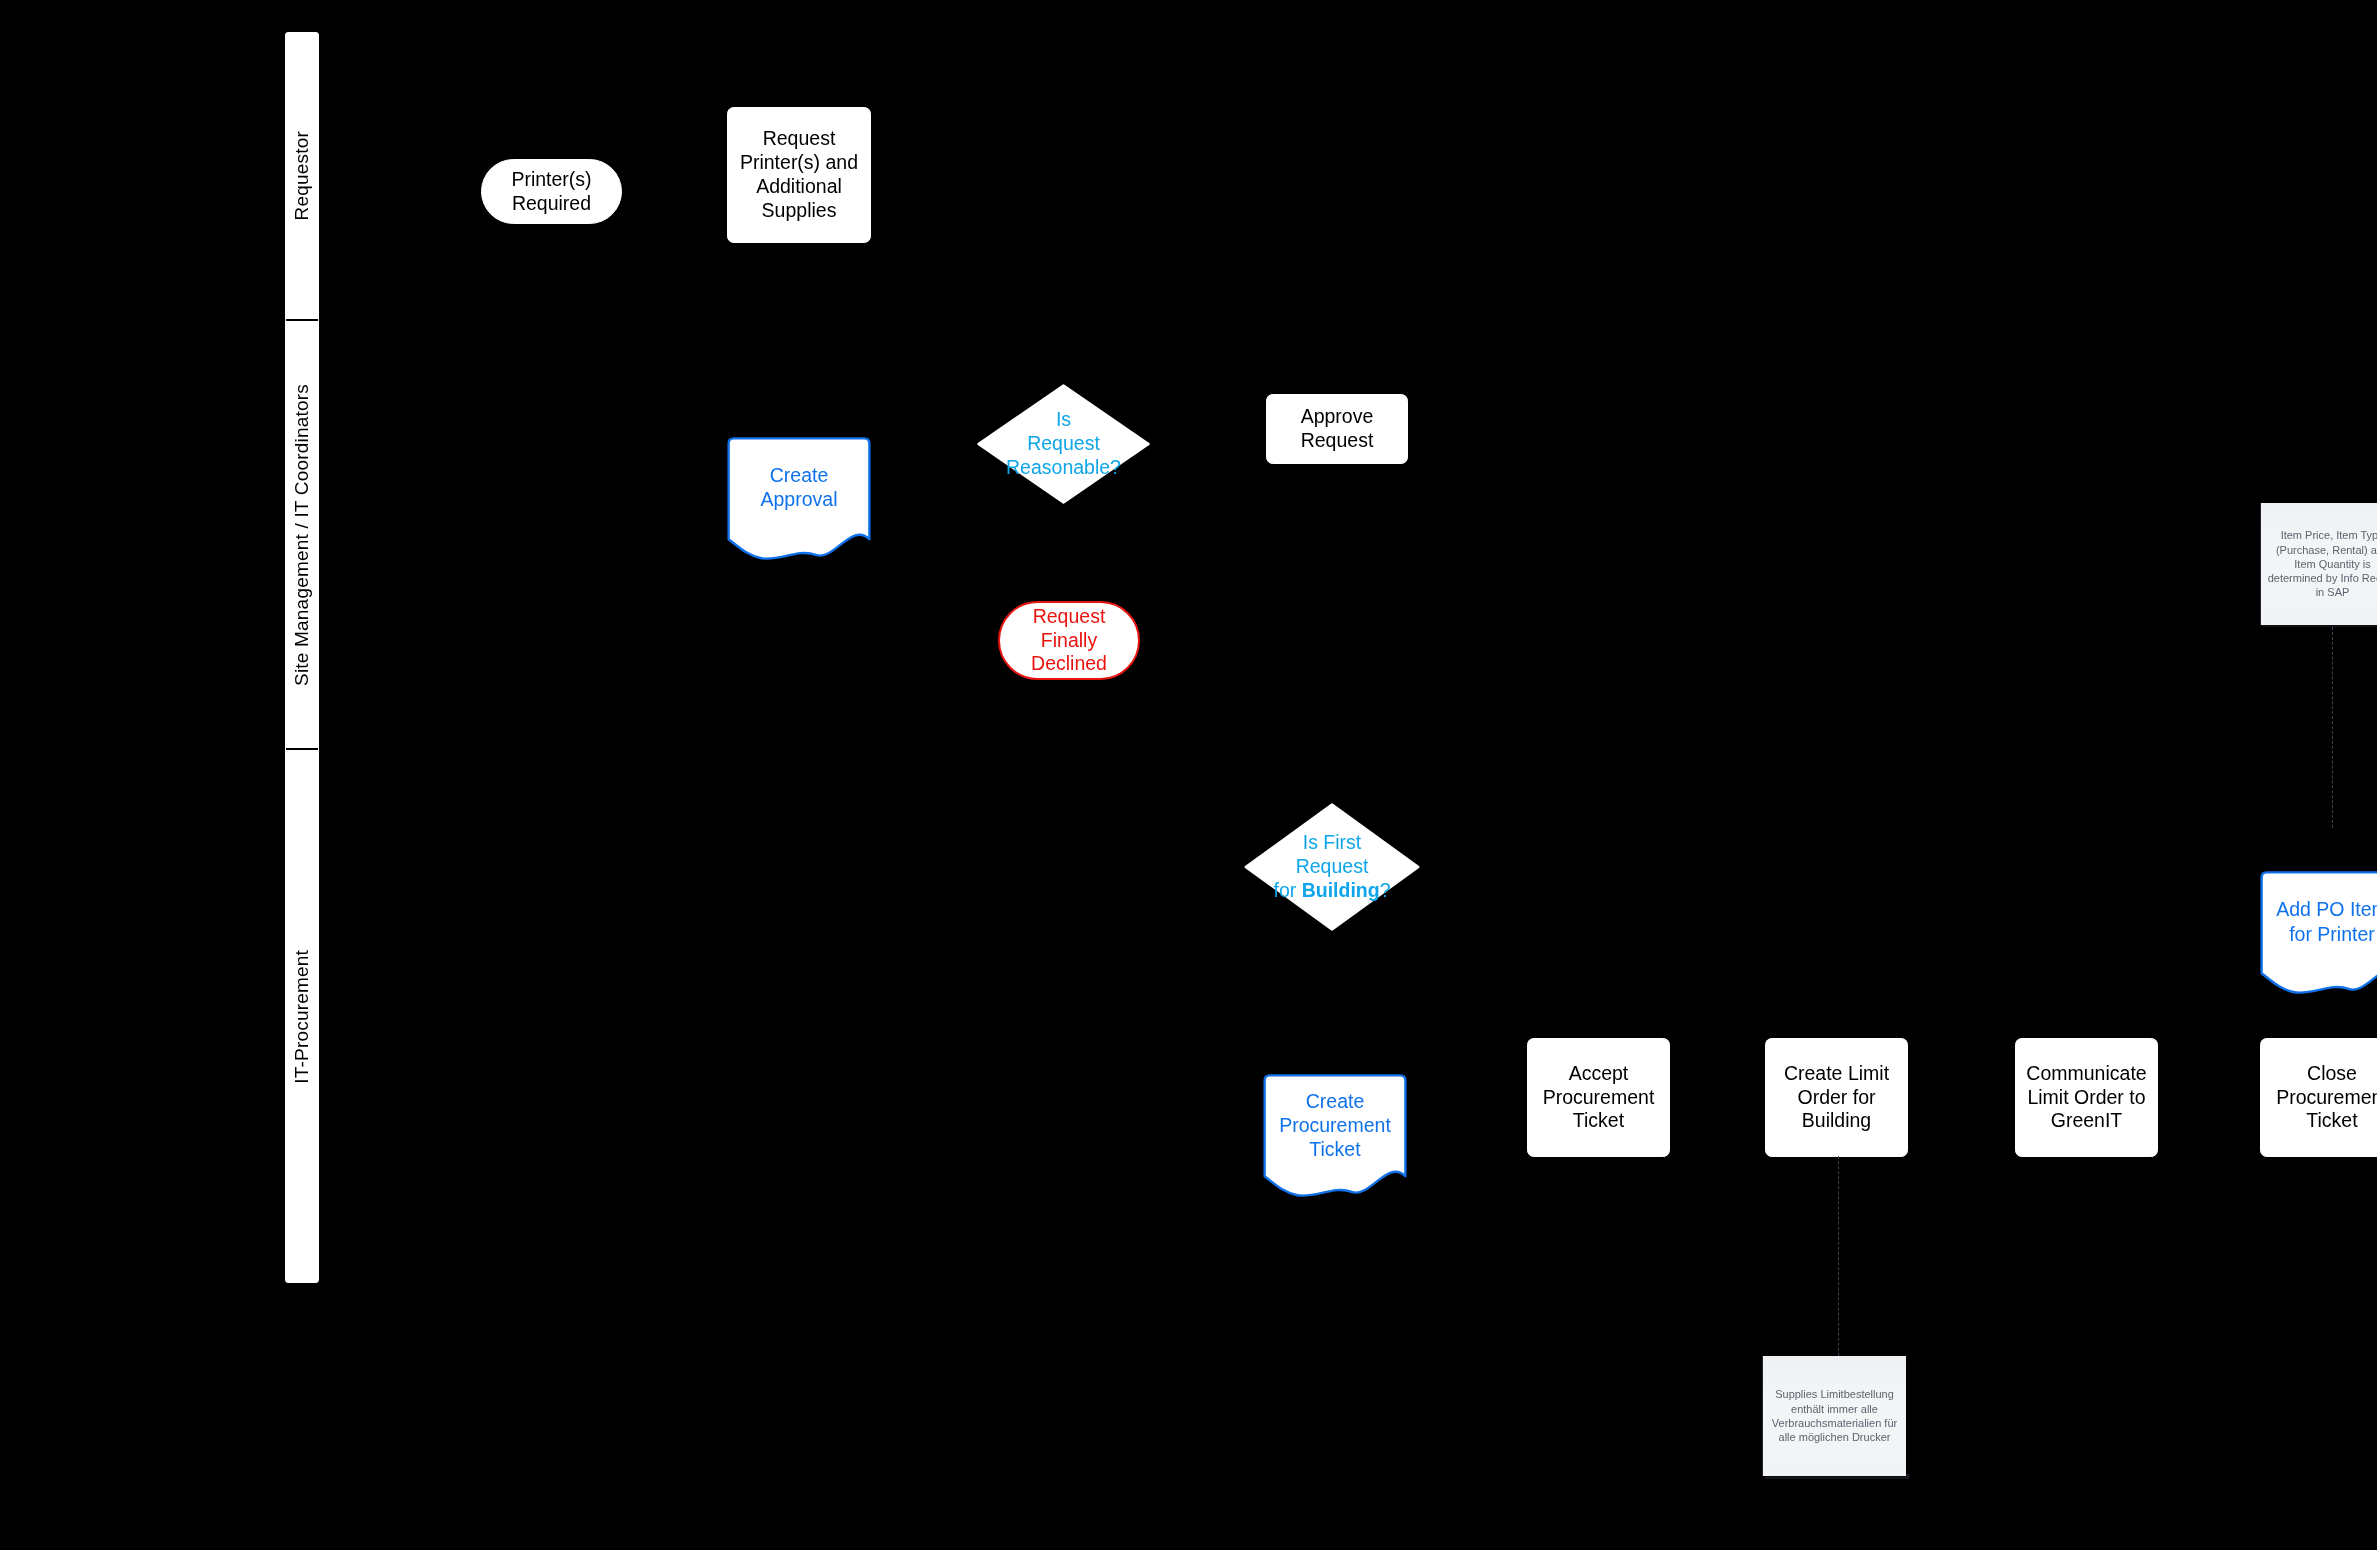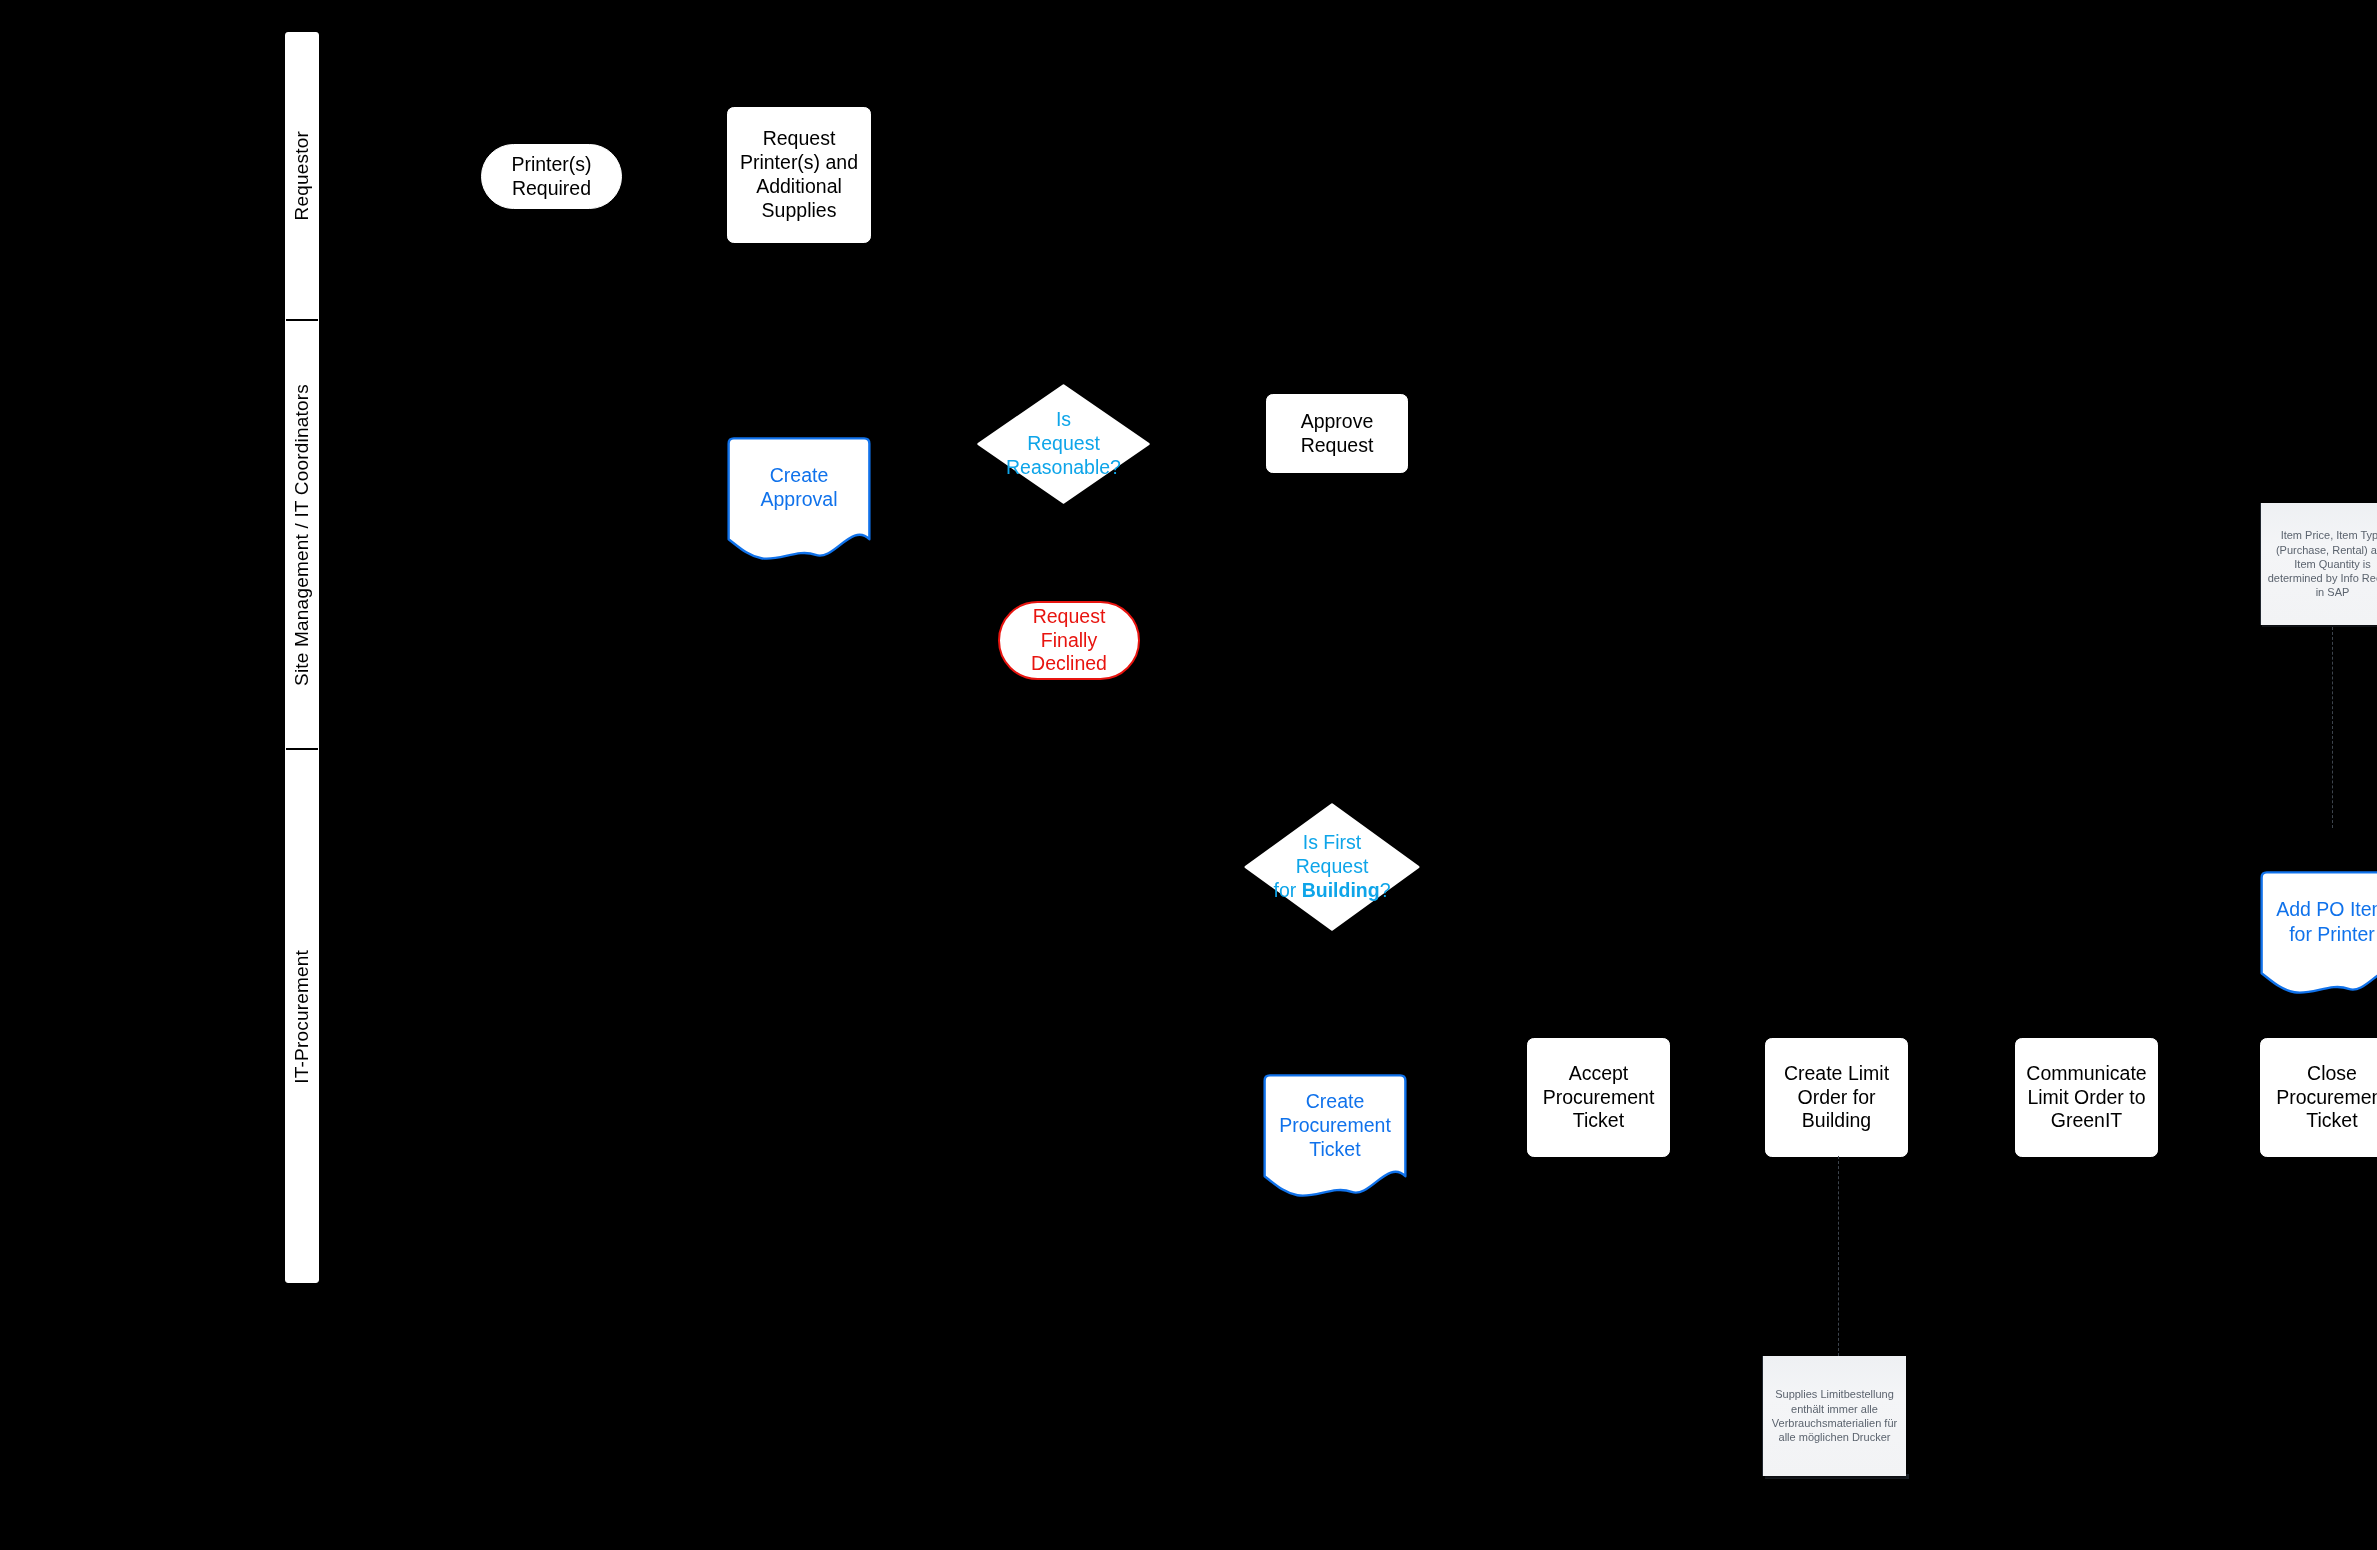--- a/index.html
+++ b/index.html
@@ -155,21 +155,21 @@
 
   <div class="lane-label" style="left:285px; top:321px; width:34px; height:428px;">
     <span class="lane-text">Site Management / IT Coordinators</span>
   </div>
   <div class="lane-divider" style="left:286px; top:748px; width:32px;"></div>
 
   <div class="lane-label" style="left:285px; top:750px; width:34px; height:533px;">
     <span class="lane-text">IT-Procurement</span>
   </div>
 
-  <div class="node event start" style="left:481px; top:144px; width:141px; height:65px;">
+  <div class="node event start" style="left:481px; top:159px; width:141px; height:65px;">
     <span style="white-space:pre-line;">Printer(s)
 Required</span>
   </div>
 
   <div class="node task" style="left:727px; top:107px; width:144px; height:136px;">
     <span style="white-space:pre-line;">Request
 Printer(s) and
 Additional
 Supplies</span>
   </div>
@@ -192,21 +192,21 @@
     <svg width="173" height="120" viewBox="0 0 363 252">
       <path d="M 181.5 3 L 360 126 L 181.5 249 L 3 126 Z" fill="#ffffff" stroke="#ffffff" stroke-width="5" stroke-linejoin="round"></path>
     </svg>
     <div class="decision-text">
       <span style="white-space:pre-line;">Is
 Request
 Reasonable?</span>
     </div>
   </div>
 
-  <div class="node task" style="left:1266px; top:394px; width:142px; height:79px;">
+  <div class="node task" style="left:1266px; top:394px; width:142px; height:70px;">
     <span style="white-space:pre-line;">Approve
 Request</span>
   </div>
 
   <div class="node event declined" style="left:998px; top:601px; width:142px; height:79px;">
     <span style="white-space:pre-line;">Request
 Finally
 Declined</span>
   </div>
 

